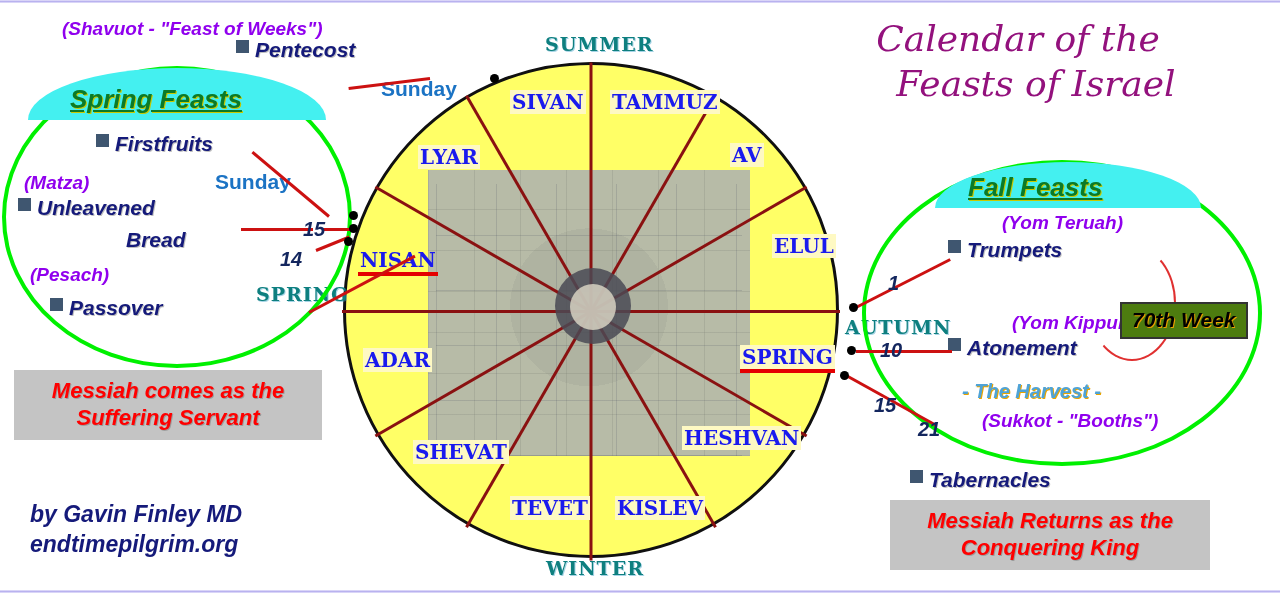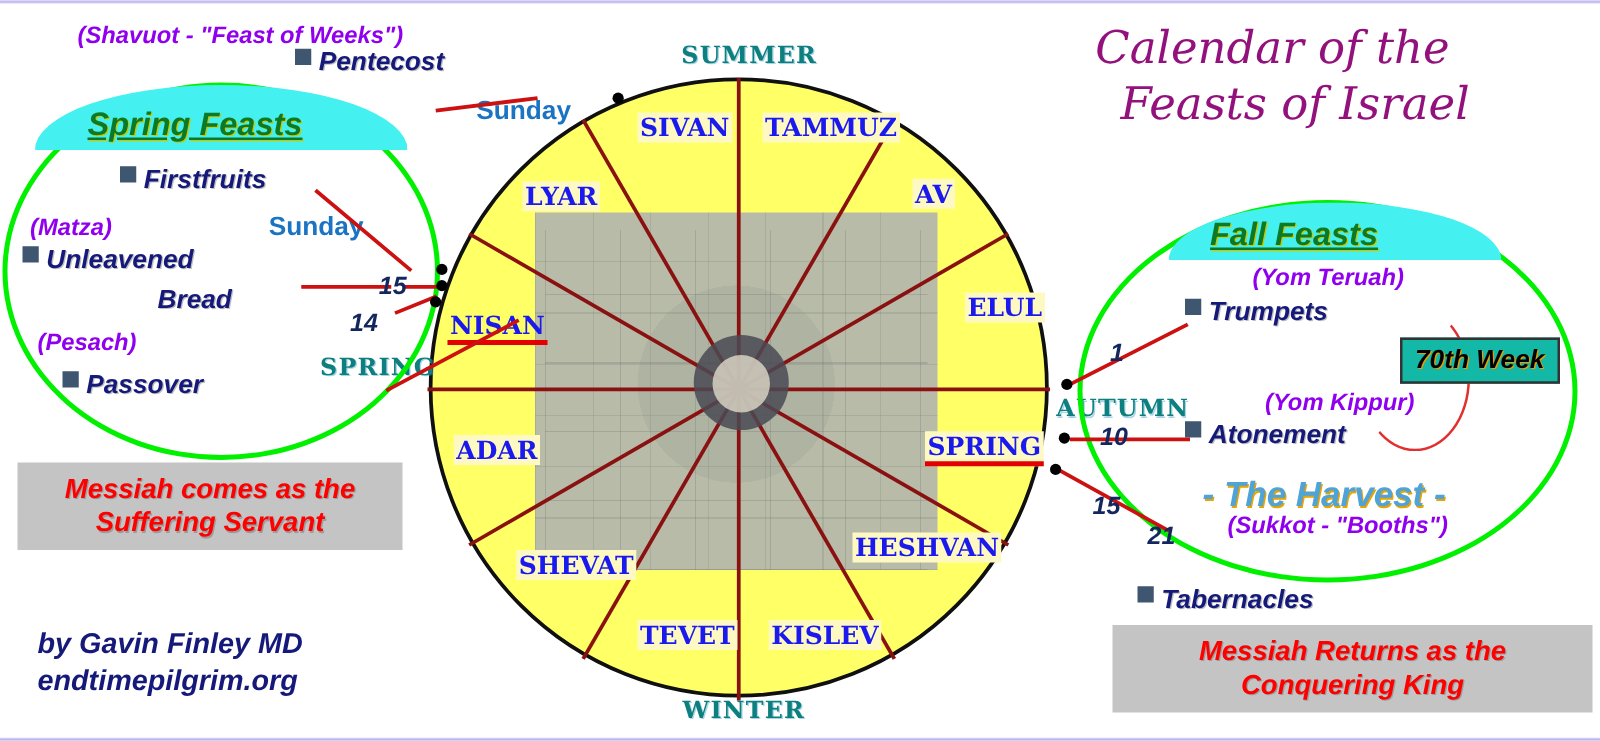--- a/index.html
+++ b/index.html
@@ -182,33 +182,34 @@
     font-family: "Liberation Sans", sans-serif;
     font-weight: bold; font-style: italic;
     font-size: 22px;
     text-align: center;
     line-height: 1.22;
     padding: 8px 10px;
     box-sizing: border-box;
     text-shadow: 1px 1px 0 rgba(0,0,0,.2);
   }
   .week-box {
-    background: #14b8a6;
+    background: #4d7c0f;
     border: 2px solid #333;
     color: #000;
     font-family: "Liberation Sans", sans-serif;
     font-weight: bold; font-style: italic;
     font-size: 21px;
     padding: 4px 10px 5px;
     text-shadow: 1px 1px 0 #e8a000;
+    margin-top: 32px;
   }
   .harvest {
     font-family: "Liberation Sans", sans-serif;
     font-style: italic; font-weight: bold;
-    font-size: 28px;
+    font-size: 20px;
     color: #4fa3d6;
     text-shadow: 1px 1px 0 #e8a400;
   }
   .byline {
     font-family: "Liberation Sans", sans-serif;
     font-style: italic; font-weight: bold;
     font-size: 23px;
     color: #151a7a;
     line-height: 1.3;
   }
@@ -374,18 +375,18 @@
   <div class="abs dot" style="left:840px; top:371px;"></div>
 
   <div class="abs daynum" style="left:888px; top:272px;">1</div>
   <div class="abs daynum" style="left:880px; top:339px;">10</div>
   <div class="abs daynum" style="left:874px; top:394px;">15</div>
   <div class="abs daynum" style="left:918px; top:418px;">21</div>
 
   <div class="abs arc70" style="left:1088px; top:245px; width:84px; height:112px;"></div>
   <div class="abs week-box nowrap" style="left:1120px; top:270px;">70th Week</div>
 
-  <div class="abs banner" style="left:890px; top:500px; width:384px;">
+  <div class="abs banner" style="left:890px; top:500px; width:320px;">
     <div>Messiah Returns as the</div>
     <div>Conquering King</div>
   </div>
 
 </div>
 
 </body></html>

